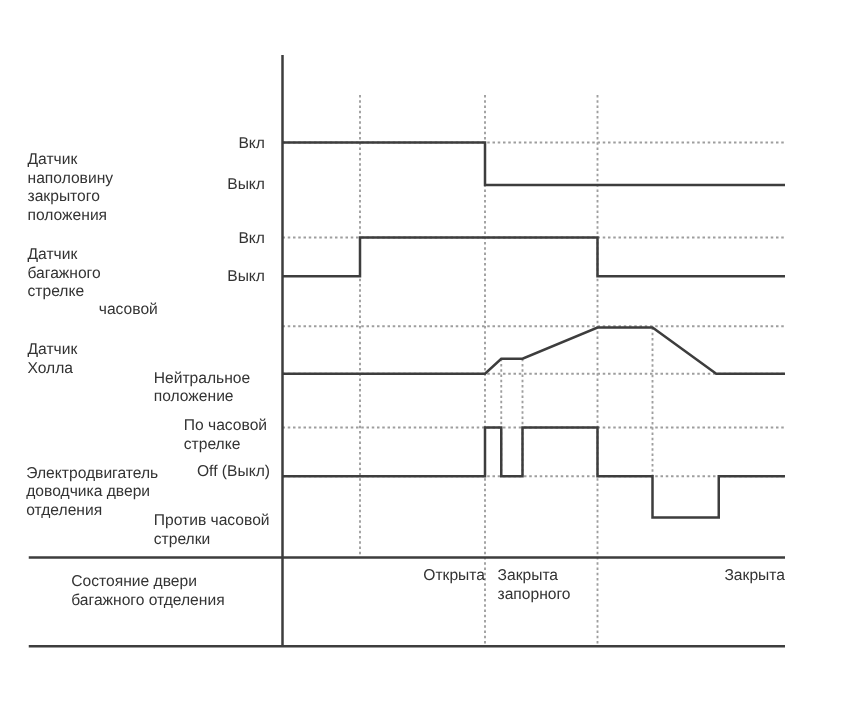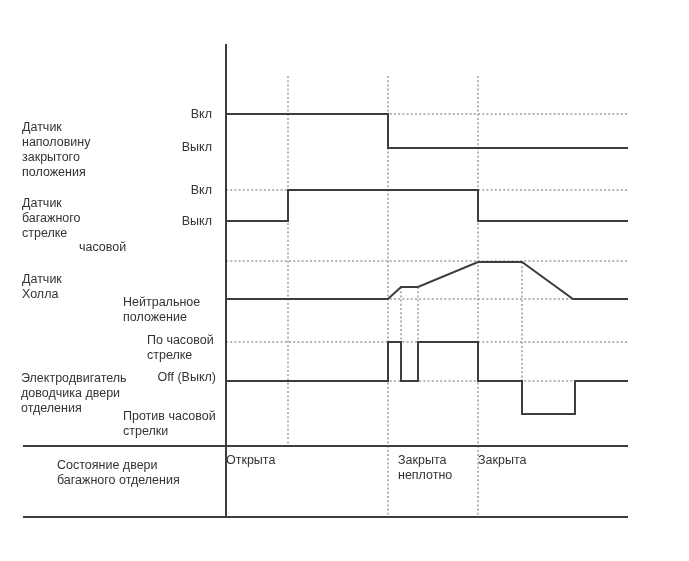--- a/index.html
+++ b/index.html
@@ -12,21 +12,21 @@
   }
   .stage svg{position:absolute;left:0;top:0;}
   .lbl{
     position:absolute;
     font-size:12.5px;
     line-height:15px;
     color:#333;
     white-space:nowrap;
   }
   .lbl.r{text-align:right;}
-  .lbl.c{text-align:left;white-space:normal;}
+  .lbl.c{text-align:right;white-space:normal;}
 </style>
 </head>
 <body>
 
 <div class="stage">
 
   <svg id="diagram-svg" width="689" height="561" viewBox="0 0 689 561">
       <line x1="226" y1="114" x2="628" y2="114" stroke="#9e9e9e" stroke-width="1.5" stroke-dasharray="2 2.2"></line>
       <line x1="226" y1="190" x2="628" y2="190" stroke="#9e9e9e" stroke-width="1.5" stroke-dasharray="2 2.2"></line>
       <line x1="226" y1="261" x2="628" y2="261" stroke="#9e9e9e" stroke-width="1.5" stroke-dasharray="2 2.2"></line>
@@ -101,18 +101,18 @@
 
   <div class="lbl" style="left:123px;top:409px">
     <div>Против часовой</div>
     <div>стрелки</div>
   </div>
 
   <div class="lbl c" style="left:226px;top:453px;width:162px">Открыта</div>
 
   <div class="lbl" style="left:398px;top:453px">
     <div>Закрыта</div>
-    <div>неплотно</div>
+    <div>запорного</div>
   </div>
 
   <div class="lbl c" style="left:478px;top:453px;width:150px">Закрыта</div>
 
 </div>
 
 </body></html>

